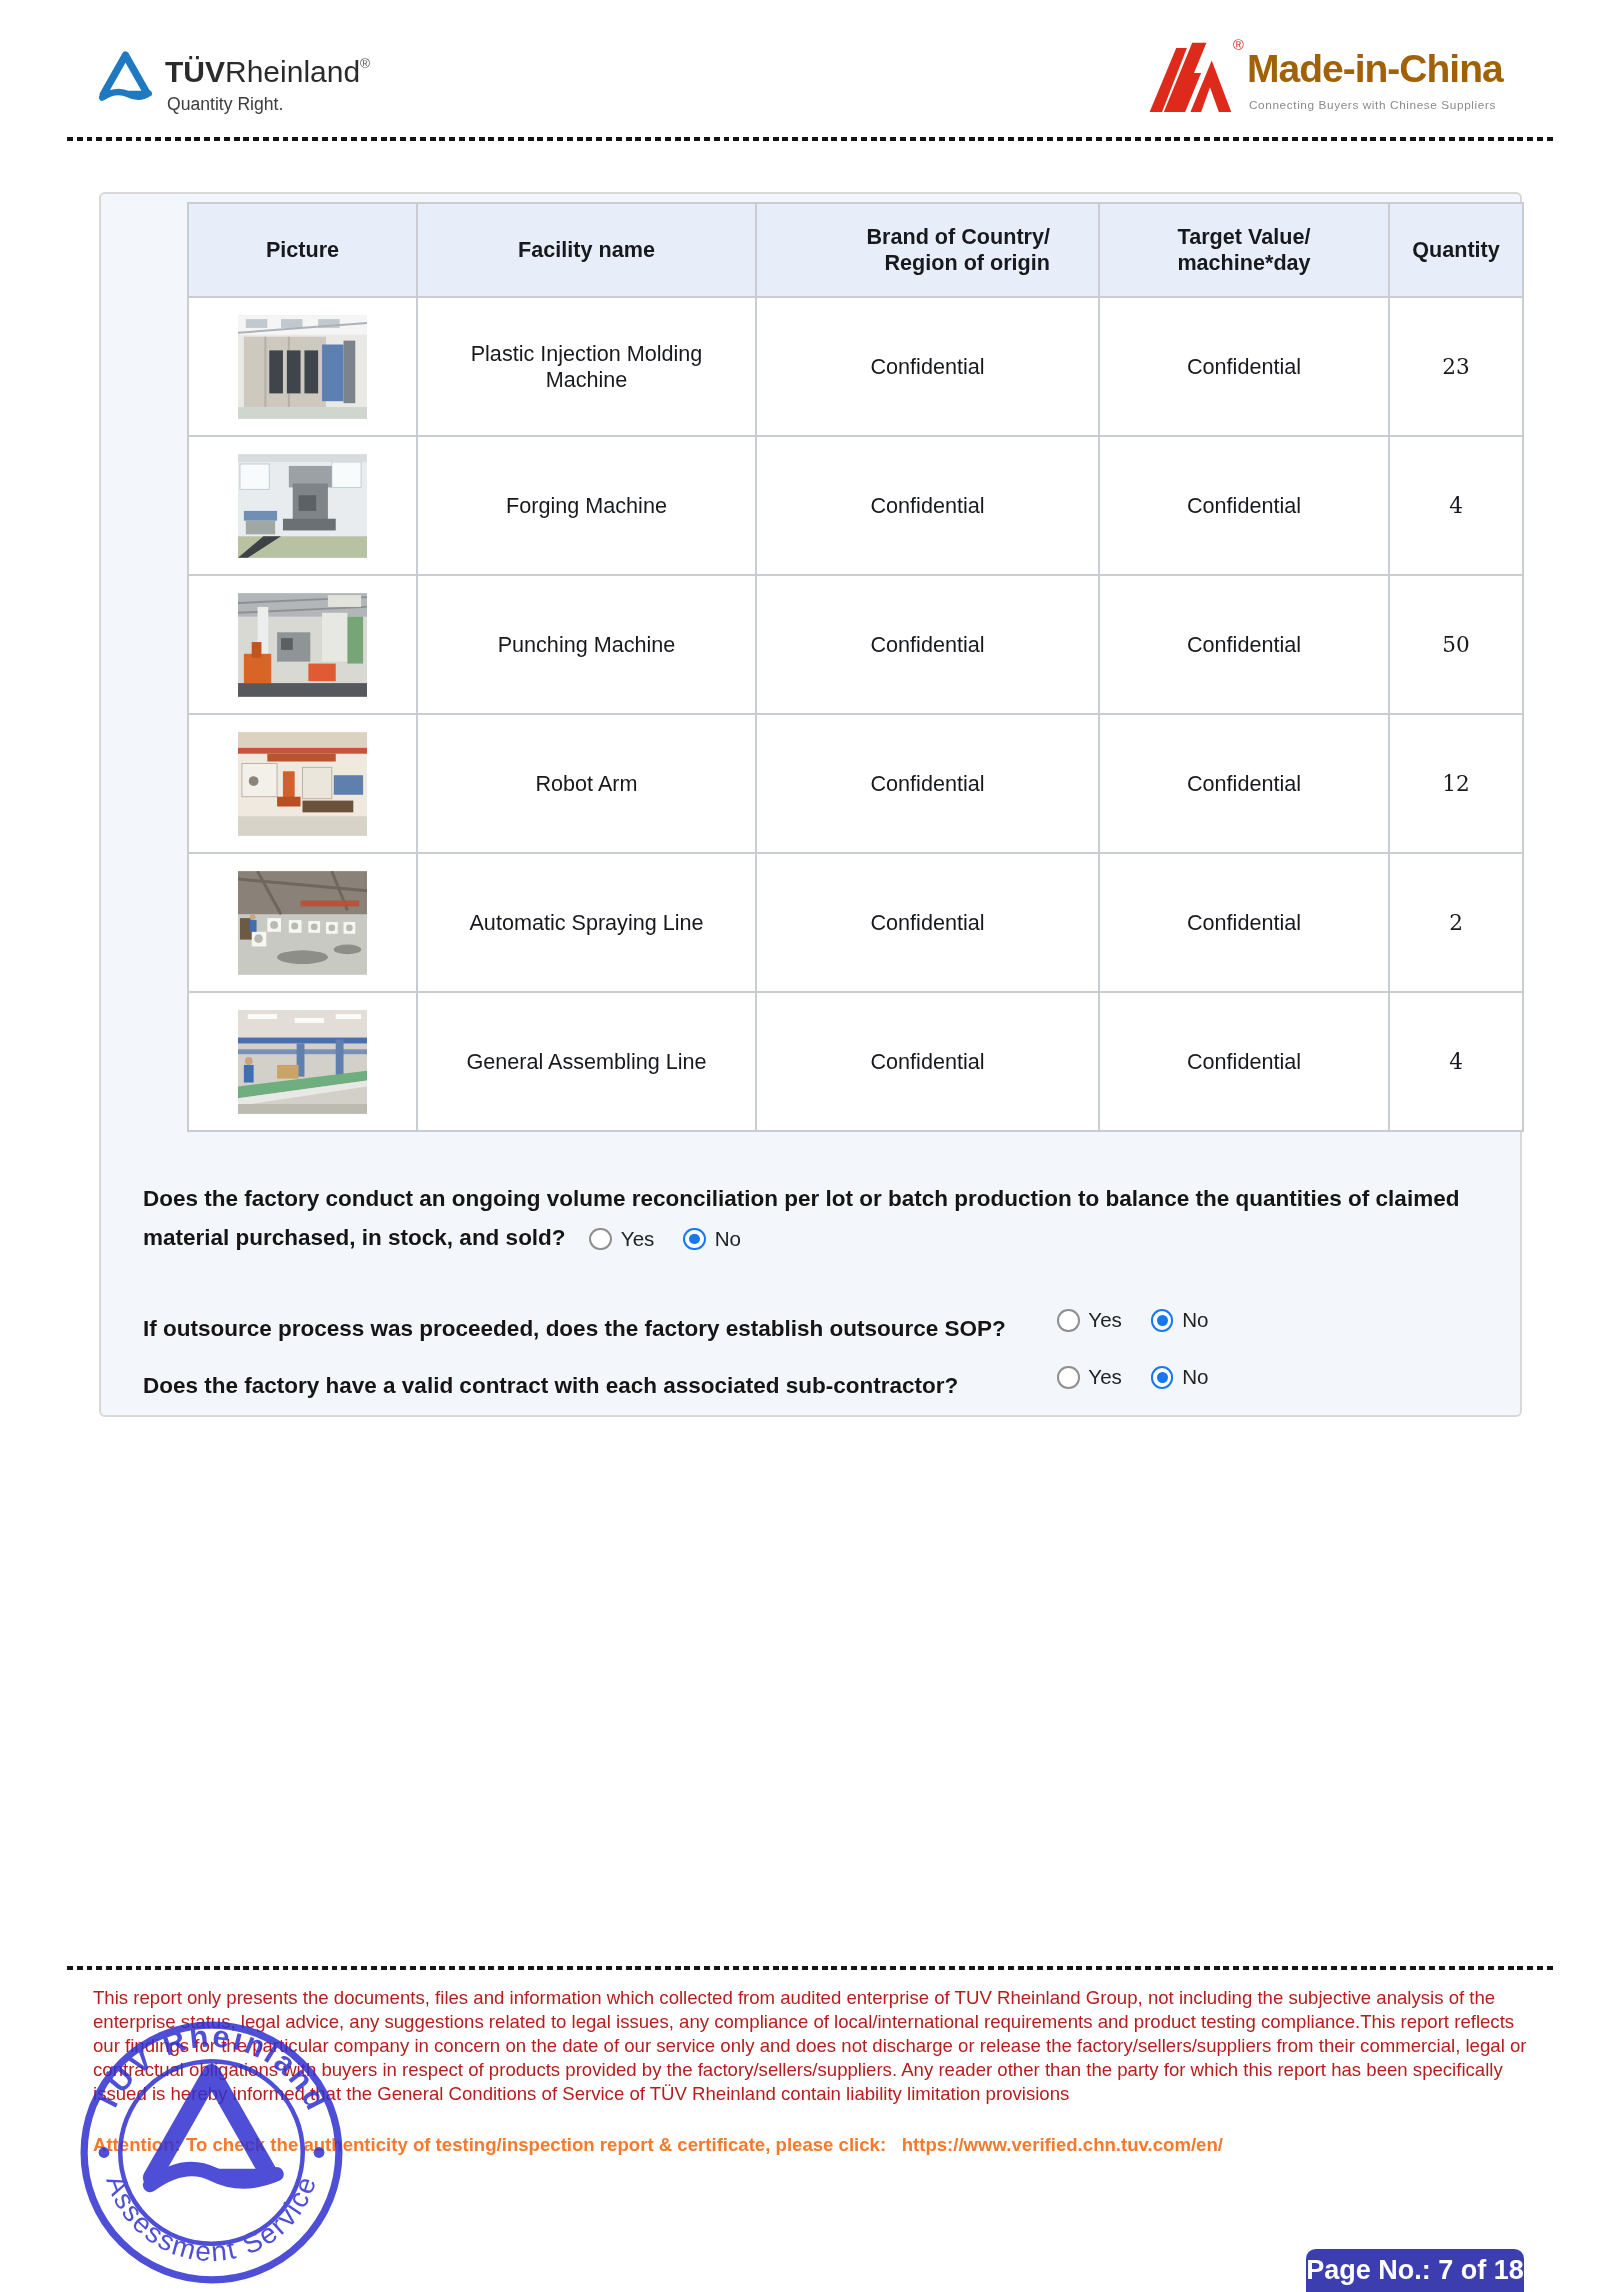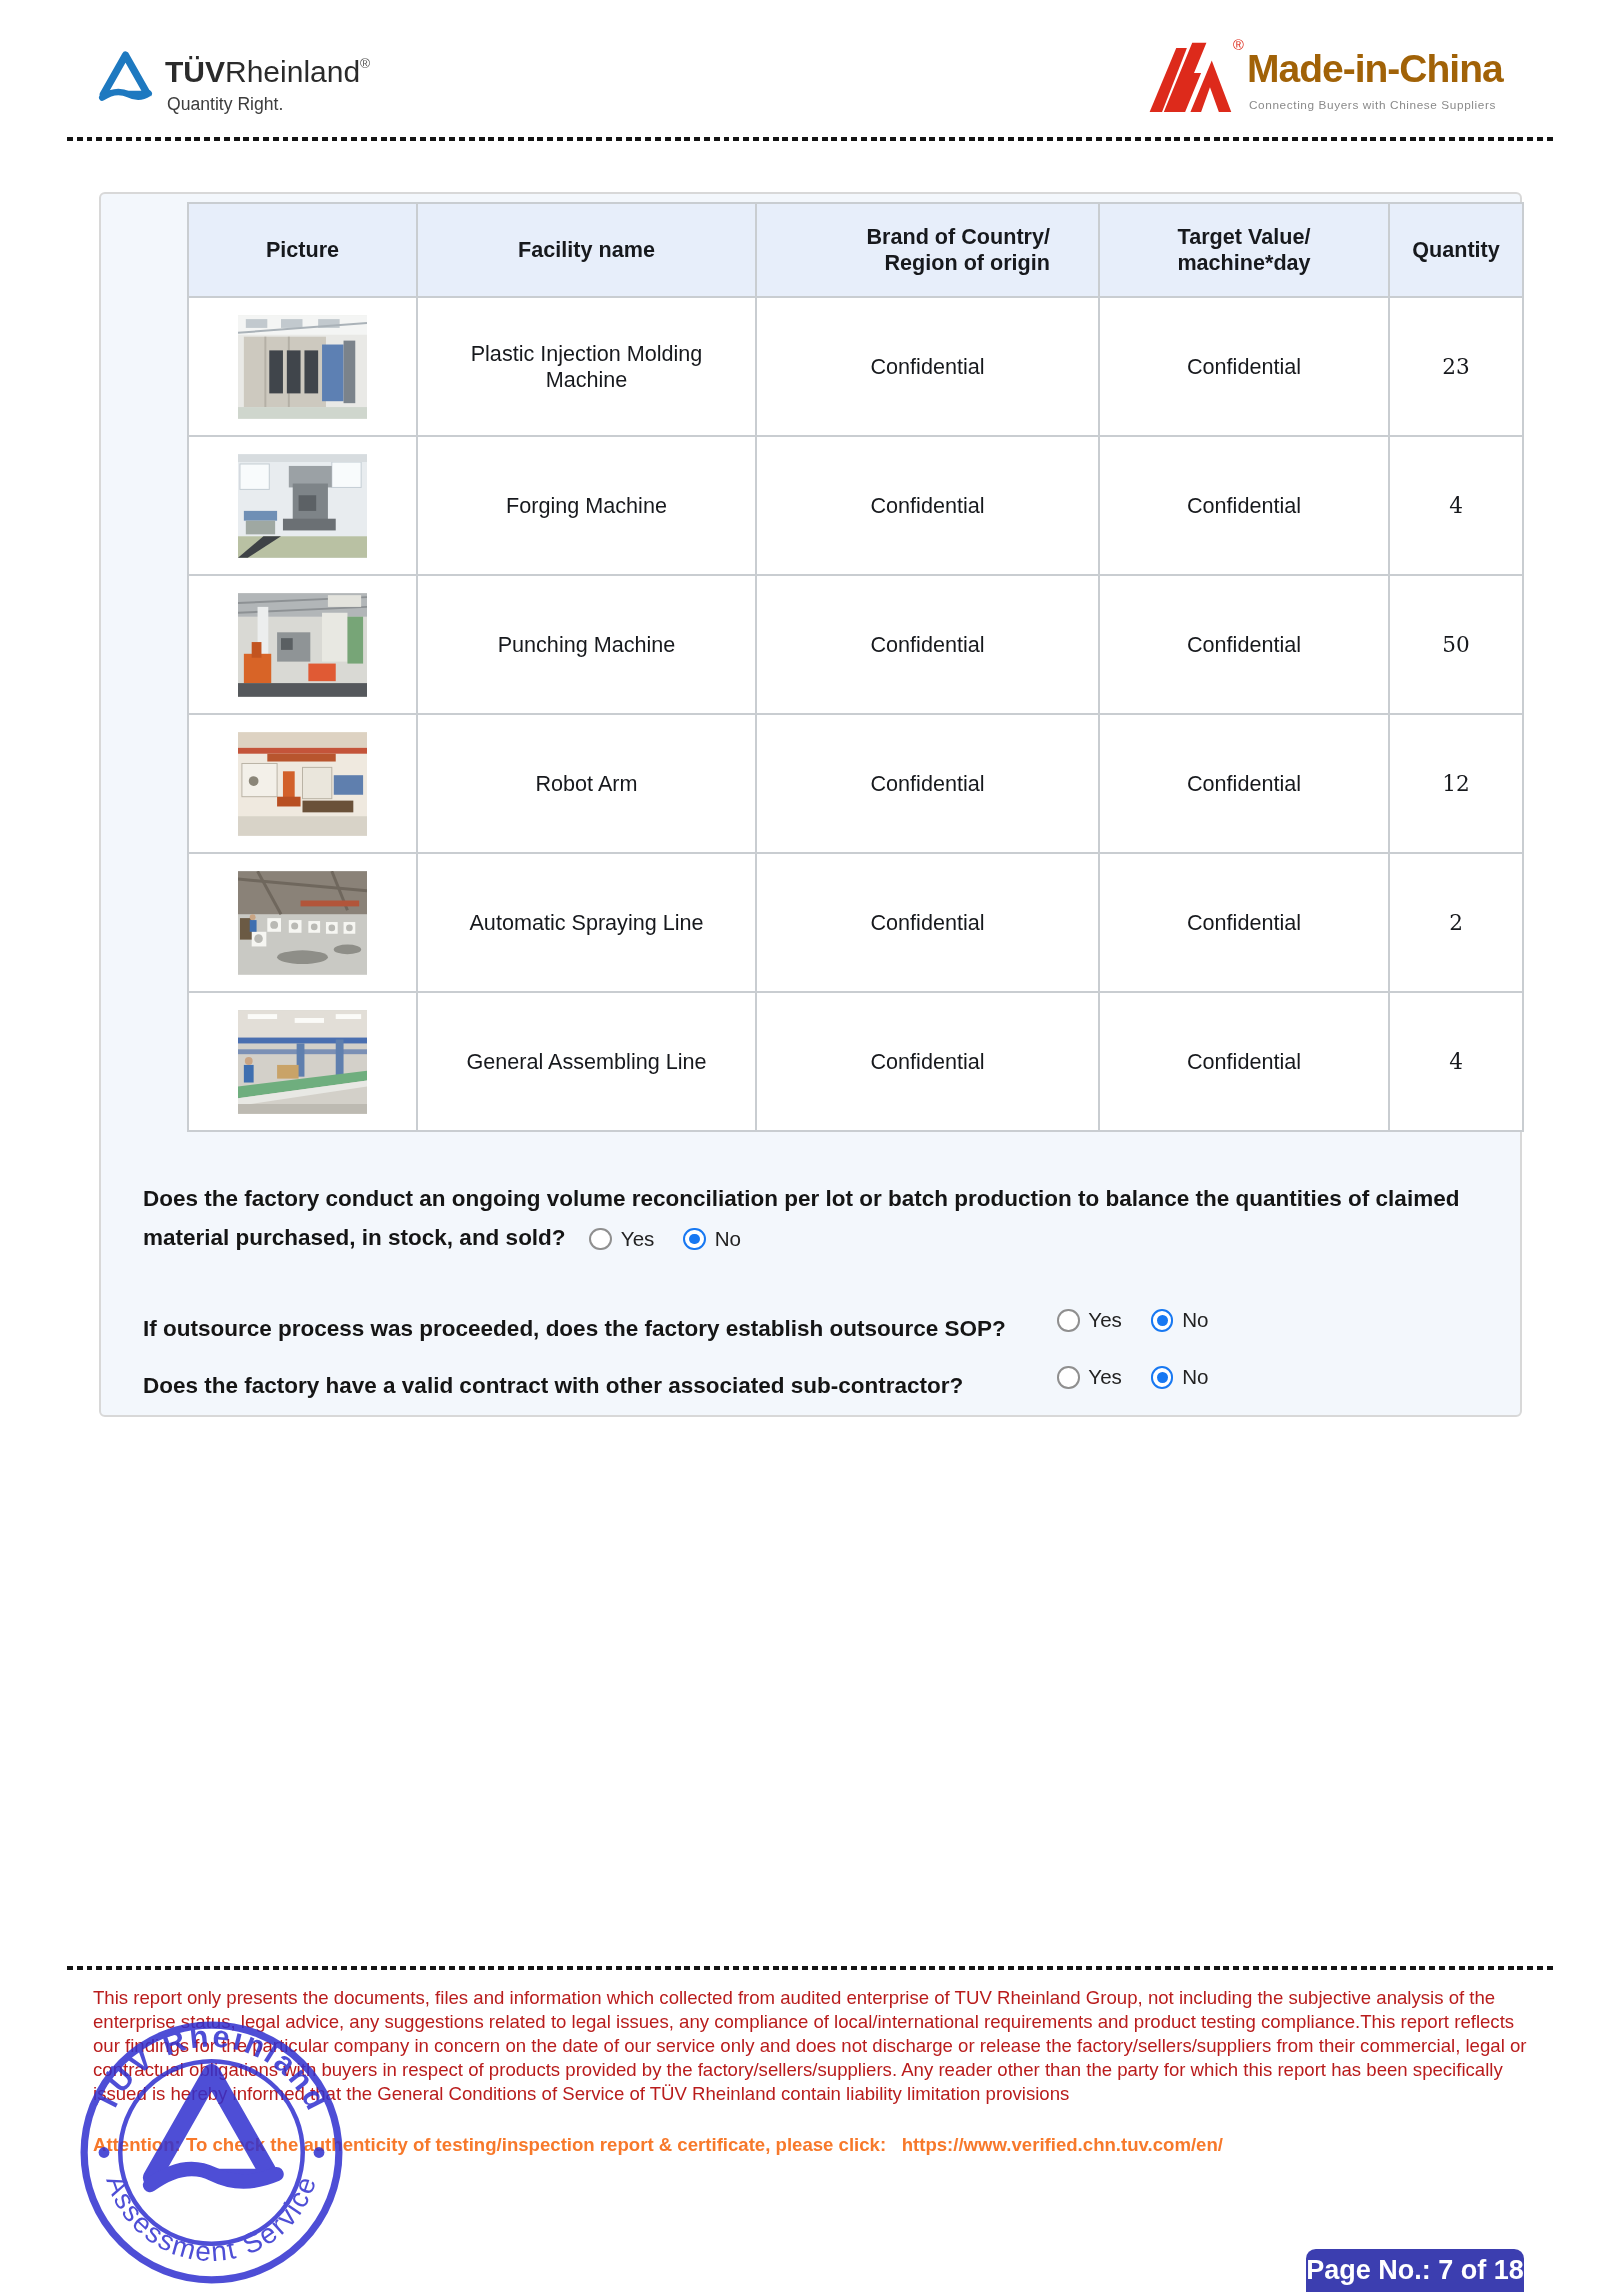--- a/index.html
+++ b/index.html
@@ -282,21 +282,21 @@
   <span>If outsource process was proceeded, does the factory establish outsource SOP?</span>
 </div>
 <div class="radio-group abs-rg" style="left:1057px;top:1309px;">
   <span class="radio"></span>
   <span class="radio-label">Yes</span>
   <span class="radio selected"></span>
   <span class="radio-label last">No</span>
 </div>
 
 <div class="question qline abs" style="top:1366px;">
-  <span>Does the factory have a valid contract with other associated sub-contractor?</span>
+  <span>Does the factory have a valid contract with each associated sub-contractor?</span>
 </div>
 <div class="radio-group abs-rg" style="left:1057px;top:1366px;">
   <span class="radio"></span>
   <span class="radio-label">Yes</span>
   <span class="radio selected"></span>
   <span class="radio-label last">No</span>
 </div>
 
 <div class="abs dash-line dash-bottom"></div>
 

